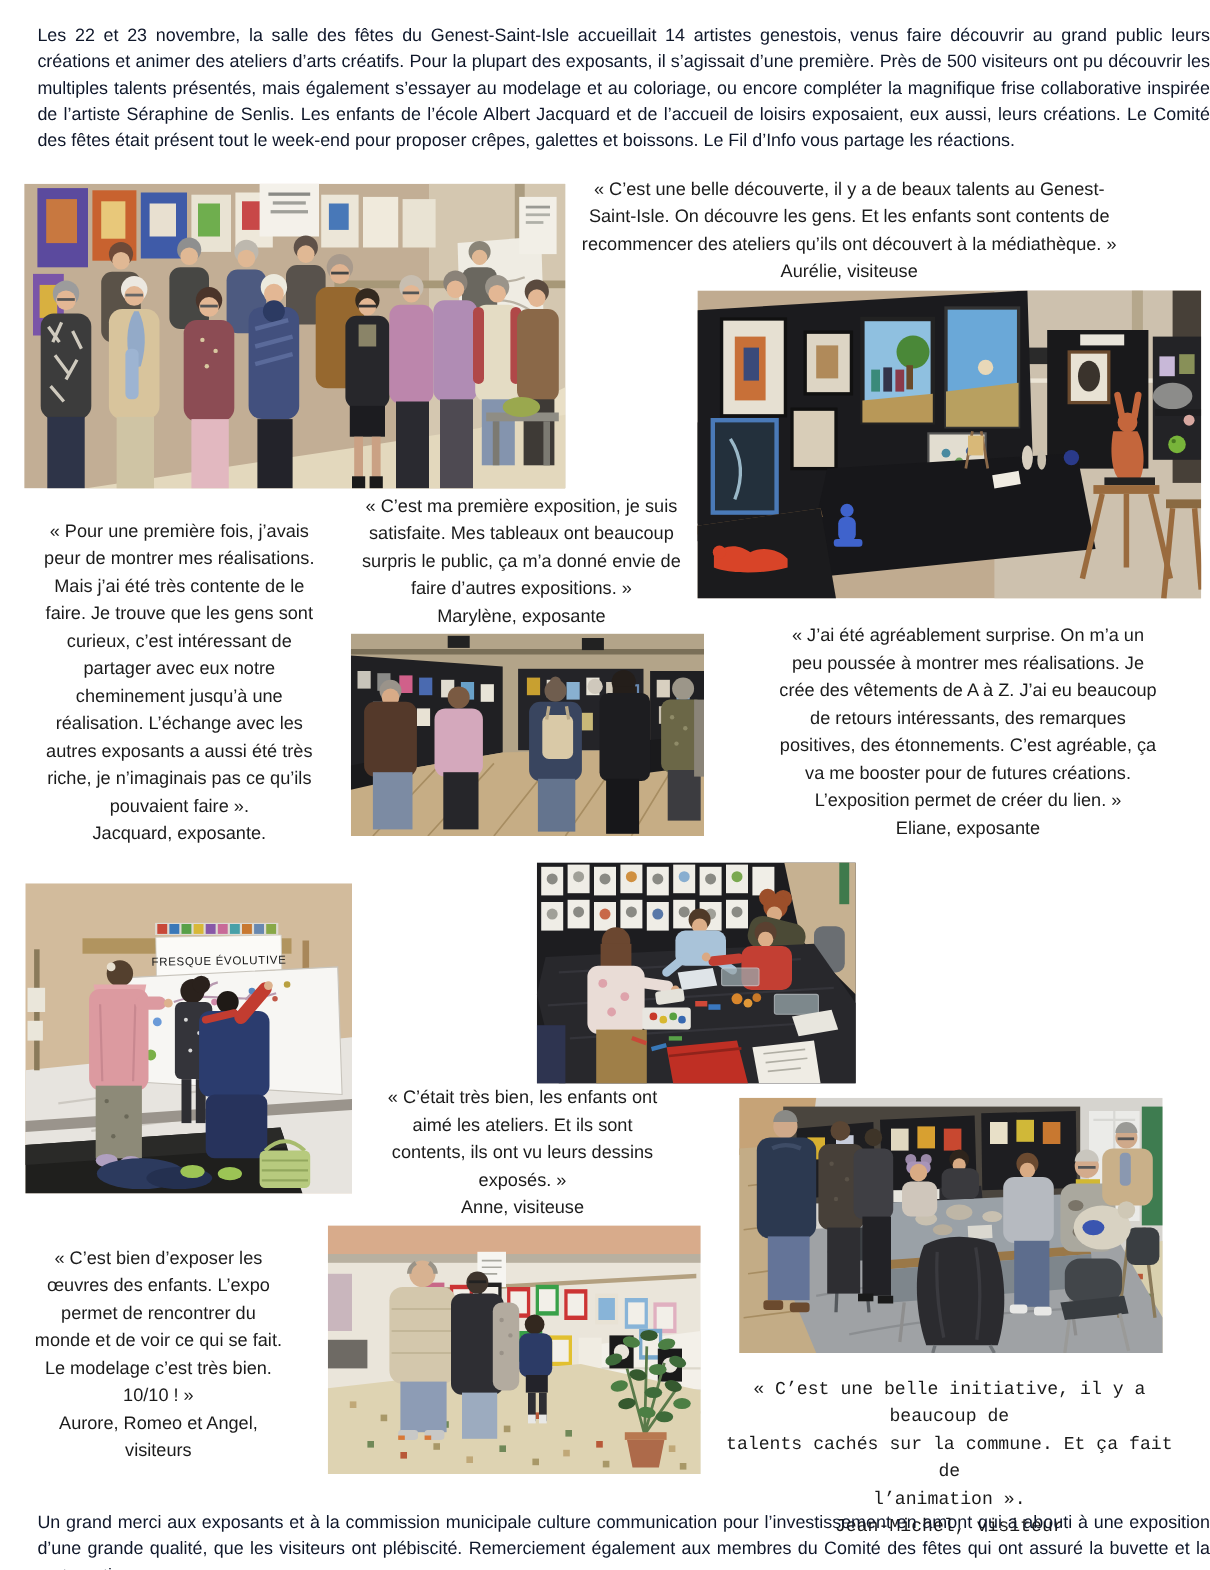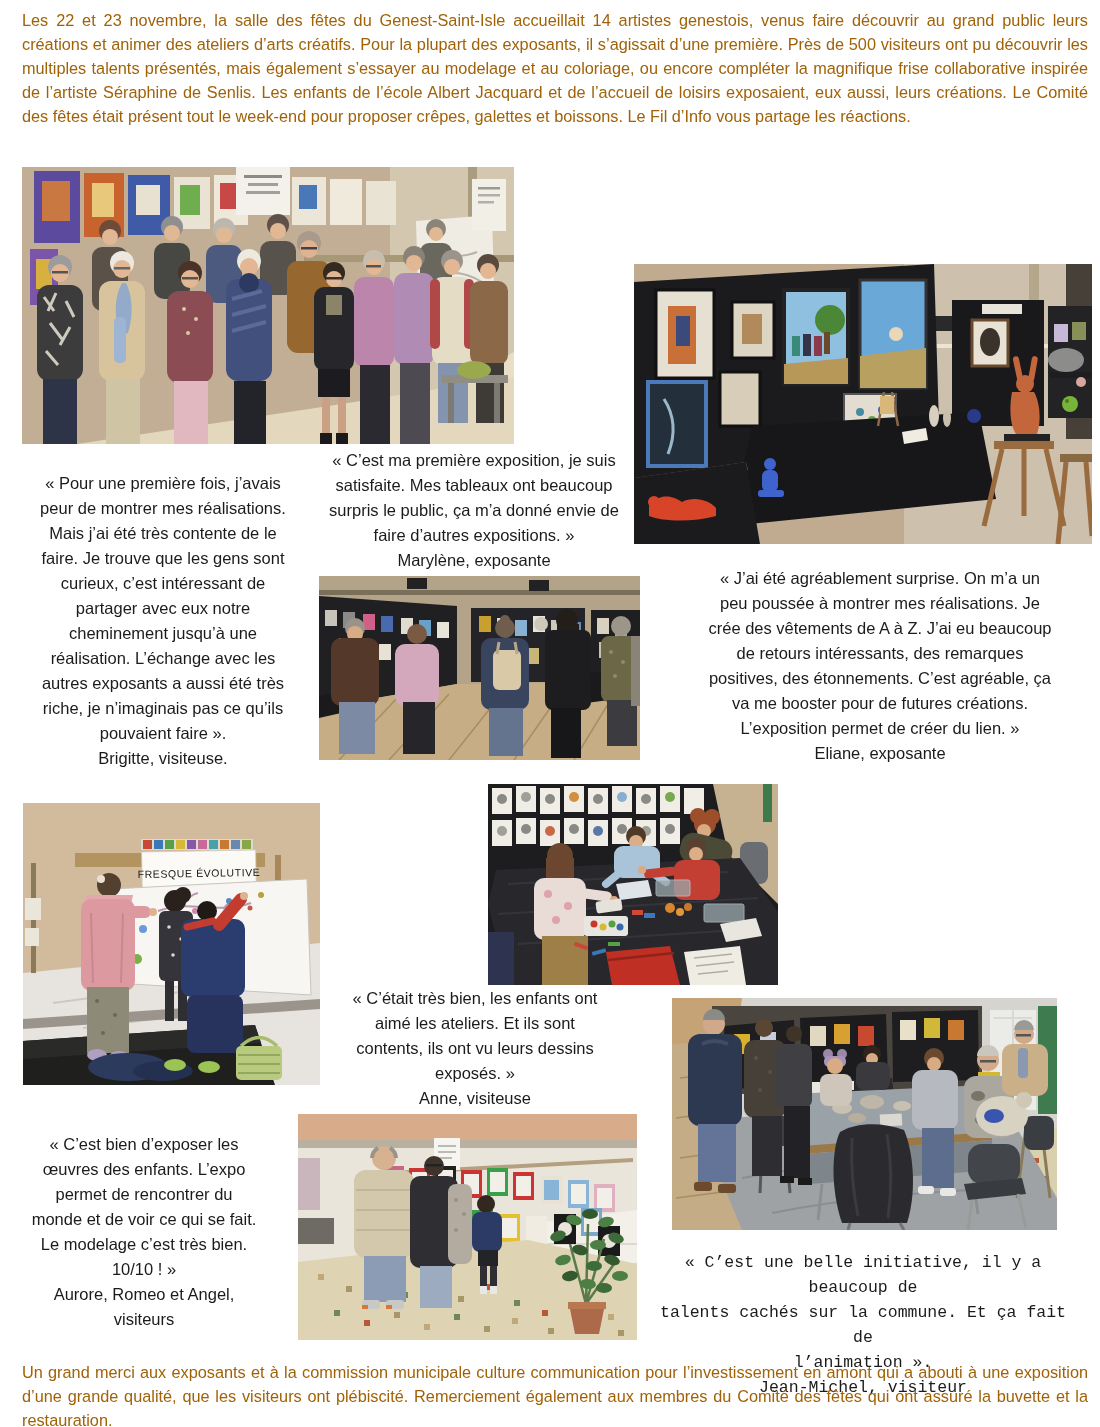--- a/index.html
+++ b/index.html
@@ -1,22 +1,22 @@
 <!DOCTYPE html>
 <html><head>
 <meta charset="utf-8">
 <style>
   html,body { margin:0; padding:0; background:#ffffff; }
   .page {
     position:relative; width:1100px; height:1427px; background:#ffffff;
     font-family:"Liberation Sans", sans-serif; color:#1b1b1b; overflow:hidden;
   }
   .para {
-    position:absolute; margin:4px; text-align:justify;
-    font-size:16.3px; line-height:24px; color:#a16207;
+    position:absolute; margin:16px; text-align:justify;
+    font-size:16.3px; line-height:24px; color:#0f172a;
   }
   .quote { position:absolute; text-align:center; font-size:16.5px; line-height:25px; }
   .quote .qtext  { white-space:pre-line; }
   .quote .qauthor{ white-space:pre-line; }
   .photo { position:absolute; display:block; }
 </style>
 </head>
 <body>
 
 <div class="page">
@@ -142,20 +142,26 @@
       <rect x="454" y="196" width="28" height="60" fill="#3e3a36"></rect>
     </g>
     <g>
       <rect x="420" y="208" width="66" height="8" fill="#8f8d84"></rect>
       <rect x="426" y="216" width="6" height="40" fill="#7c7a72"></rect>
         <rect x="472" y="216" width="6" height="40" fill="#7c7a72"></rect>
       <ellipse cx="452" cy="203" rx="17" ry="9" fill="#9aa84e"></ellipse>
     </g>
   </svg>
 
+  <div class="quote" style="left:522px; top:160px; width:500px;">
+    <div class="qtext">« C’est une belle découverte, il y a de beaux talents au Genest-
+Saint-Isle. On découvre les gens. Et les enfants sont contents de
+recommencer des ateliers qu’ils ont découvert à la médiathèque. »</div>
+    <div class="qauthor">Aurélie, visiteuse</div>
+  </div>
 
   <svg class="photo" style="left:634px; top:264px;" width="458" height="280" viewBox="0 0 458 280">
     <rect width="458" height="280" fill="#c0ab90"></rect>
     <rect x="270" width="188" height="280" fill="#cdc1ae"></rect>
     <rect x="278" y="80" width="180" height="4" fill="#ece5d6"></rect>
     <rect x="395" y="0" width="10" height="80" fill="#b5a78c"></rect>
     <rect x="300" y="52" width="22" height="15" fill="#2a2a2a"></rect>
     <rect x="432" y="0" width="26" height="175" fill="#474038"></rect>
     <rect x="0" y="120" width="38" height="92" fill="#2e2e30"></rect>
     <path d="M6,135 Q20,150 10,170 Q24,185 14,200" stroke="#cfcfcb" stroke-width="2.5" fill="none"></path>
@@ -245,21 +251,21 @@
 peur de montrer mes réalisations.
 Mais j’ai été très contente de le
 faire. Je trouve que les gens sont
 curieux, c’est intéressant de
 partager avec eux notre
 cheminement jusqu’à une
 réalisation. L’échange avec les
 autres exposants a aussi été très
 riche, je n’imaginais pas ce qu’ils
 pouvaient faire ».</div>
-    <div class="qauthor">Brigitte, visiteuse.</div>
+    <div class="qauthor">Jacquard, exposante.</div>
   </div>
 
   <div class="quote" style="left:668px; top:566px; width:424px;">
     <div class="qtext">« J’ai été agréablement surprise. On m’a un
 peu poussée à montrer mes réalisations. Je
 crée des vêtements de A à Z. J’ai eu beaucoup
 de retours intéressants, des remarques
 positives, des étonnements. C’est agréable, ça
 va me booster pour de futures créations.
 L’exposition permet de créer du lien. »</div>

